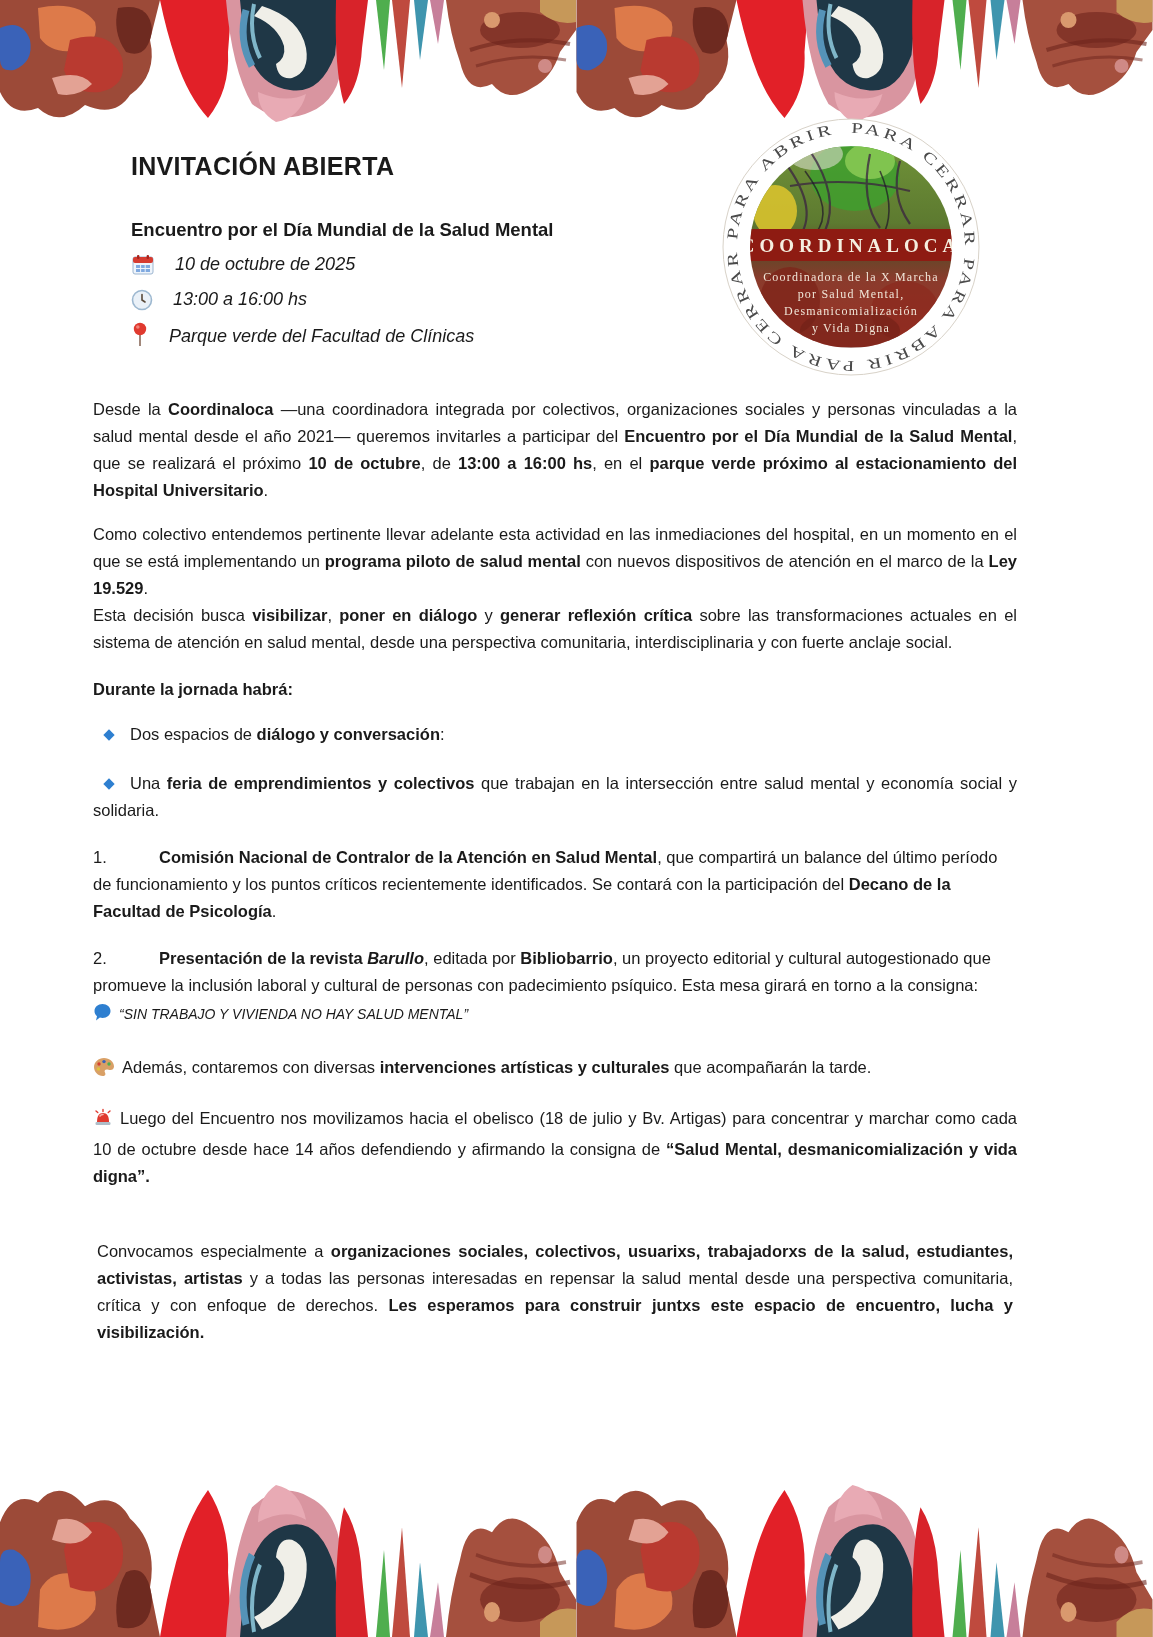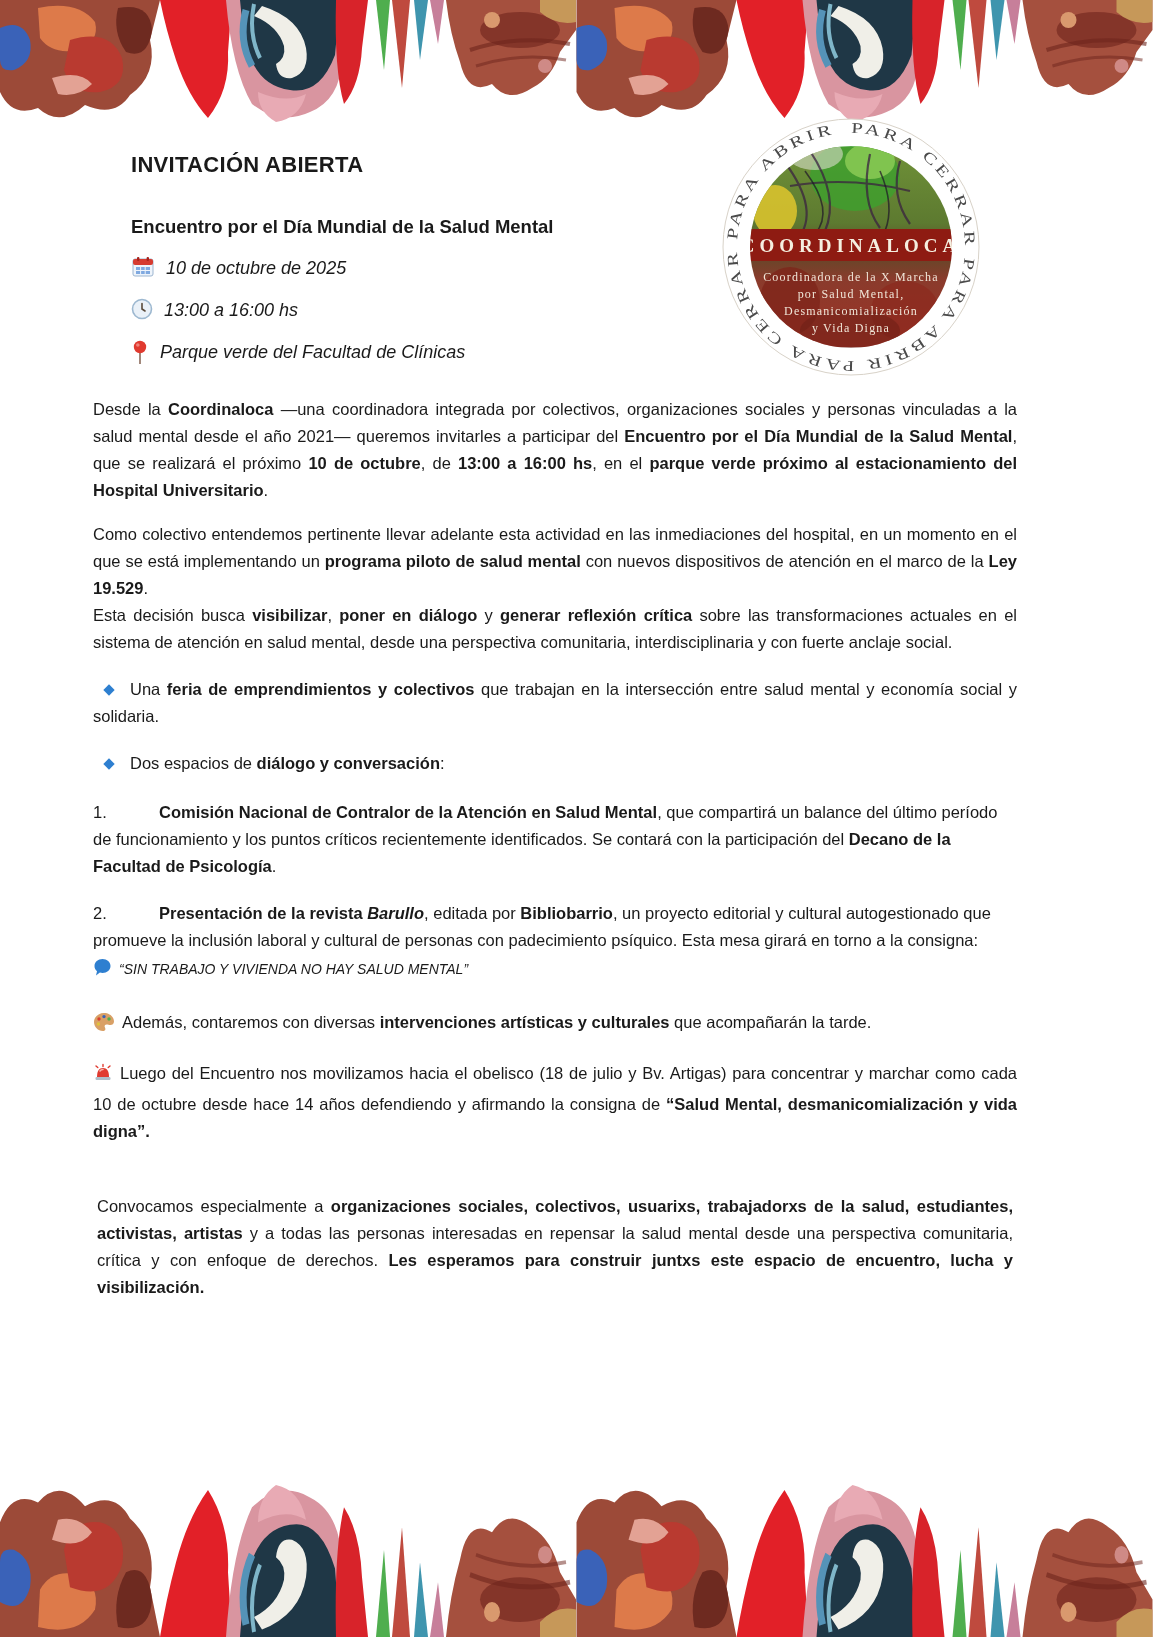--- a/index.html
+++ b/index.html
@@ -9,23 +9,23 @@
     background:#ffffff;
     overflow:hidden;
     font-family:"Liberation Sans", sans-serif;
     color:#1a1a1a;
   }
   .paint-border{position:absolute;left:0;display:block;}
   .paint-top{top:0;}
   .paint-bottom{bottom:0;}
 
   .header{position:absolute;left:131px;top:152px;width:575px;}
-  .doc-title{font-size:22px;font-weight:bold;letter-spacing:.3px;}
+  .doc-title{font-size:25px;font-weight:bold;letter-spacing:.3px;}
   .event-title{margin-top:38px;font-size:18.5px;font-weight:bold;}
-  .detail-line{display:flex;align-items:flex-start;gap:11px;font-size:18px;font-style:italic;margin-top:18px;line-height:24px;}
+  .detail-line{display:flex;align-items:flex-end;gap:20px;font-size:18px;font-style:italic;margin-top:11px;line-height:24px;}
   .detail-line .ic{flex:0 0 auto;display:inline-flex;}
 
   .logo{position:absolute;left:720px;top:116px;width:262px;height:262px;}
 
   .body-col{position:absolute;left:93px;top:396px;width:924px;font-size:16.5px;line-height:27px;}
   .para{margin:0 0 17px 0;text-align:justify;}
   .p2{margin-bottom:20px;}
   .section-heading{font-weight:bold;margin:0 0 18px 0;}
   .bullet{margin:0 0 20px 0;text-align:justify;}
   .bullet.last{margin-bottom:22px;text-align:left;}
@@ -166,24 +166,25 @@
 
   <div class="body-col">
 
     <p class="para"><span>Desde la </span><span style="font-weight: bold;">Coordinaloca</span><span> —una coordinadora integrada por colectivos, organizaciones sociales y personas vinculadas a la salud mental desde el año 2021— queremos invitarles a participar del </span><span style="font-weight: bold;">Encuentro por el Día Mundial de la Salud Mental</span><span>, que se realizará el próximo </span><span style="font-weight: bold;">10 de octubre</span><span>, de </span><span style="font-weight: bold;">13:00 a 16:00 hs</span><span>, en el </span><span style="font-weight: bold;">parque verde próximo al estacionamiento del Hospital Universitario</span><span>.</span></p>
 
     <div class="p2">
       <div class="para" style="margin:0"><span>Como colectivo entendemos pertinente llevar adelante esta actividad en las inmediaciones del hospital, en un momento en el que se está implementando un </span><span style="font-weight: bold;">programa piloto de salud mental</span><span> con nuevos dispositivos de atención en el marco de la </span><span style="font-weight: bold;">Ley 19.529</span><span>.</span></div>
       <div class="para" style="margin:0"><span>Esta decisión busca </span><span style="font-weight: bold;">visibilizar</span><span>, </span><span style="font-weight: bold;">poner en diálogo</span><span> y </span><span style="font-weight: bold;">generar reflexión crítica</span><span> sobre las transformaciones actuales en el sistema de atención en salud mental, desde una perspectiva comunitaria, interdisciplinaria y con fuerte anclaje social.</span></div>
     </div>
 
+    <p class="section-heading">Durante la jornada habrá:</p>
+
+    <p class="bullet last"><span class="diamond"></span><span><span>Dos espacios de </span><span style="font-weight: bold;">diálogo y conversación</span><span>:</span></span></p>
 
     <p class="bullet"><span class="diamond"></span><span><span>Una </span><span style="font-weight: bold;">feria de emprendimientos y colectivos</span><span> que trabajan en la intersección entre salud mental y economía social y solidaria.</span></span></p>
-
-    <p class="bullet last"><span class="diamond"></span><span><span>Dos espacios de </span><span style="font-weight: bold;">diálogo y conversación</span><span>:</span></span></p>
 
     <p class="numbered"><span class="num">1.</span><span><span style="font-weight: bold;">Comisión Nacional de Contralor de la Atención en Salud Mental</span><span>, que compartirá un balance del último período de funcionamiento y los puntos críticos recientemente identificados. Se contará con la participación del </span><span style="font-weight: bold;">Decano de la Facultad de Psicología</span><span>.</span></span></p>
 
     <p class="numbered n2"><span class="num">2.</span><span><span style="font-weight: bold;">Presentación de la revista </span><span style="font-weight: bold; font-style: italic;">Barullo</span><span>, editada por </span><span style="font-weight: bold;">Bibliobarrio</span><span>, un proyecto editorial y cultural autogestionado que promueve la inclusión laboral y cultural de personas con padecimiento psíquico. Esta mesa girará en torno a la consigna:</span></span></p>
 
     <p class="quote-line"><span class="inline-ic"><svg width="19" height="20" viewBox="0 0 19 20">
             <path d="M9.5,1 C14,1 17.5,4 17.5,8 C17.5,12 14,15 9.5,15 C8.6,15 7.7,14.9 6.9,14.6 L3,17.5 L4,13.2 C2.2,11.9 1.5,10 1.5,8 C1.5,4 5,1 9.5,1 Z" fill="#2e7fd0"></path>
           </svg></span><span>“SIN TRABAJO Y VIVIENDA NO HAY SALUD MENTAL”</span></p>
 
     <p class="icon-line"><span class="inline-ic"><svg width="22" height="20" viewBox="0 0 22 20">

